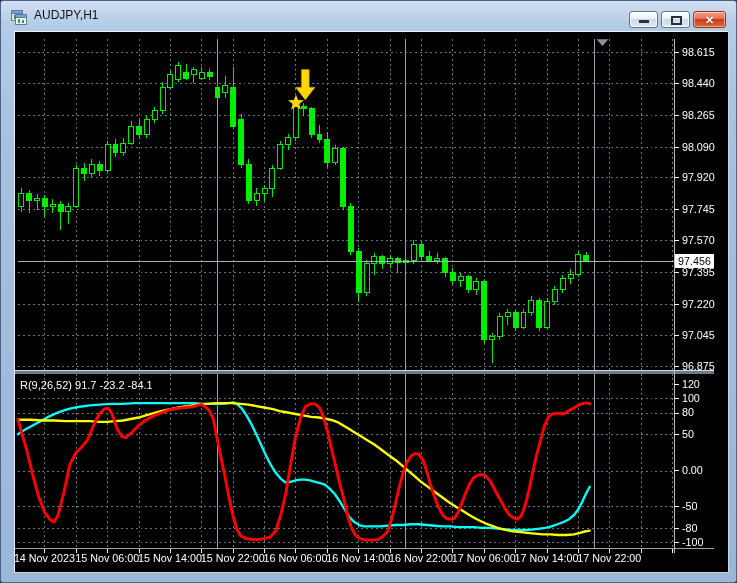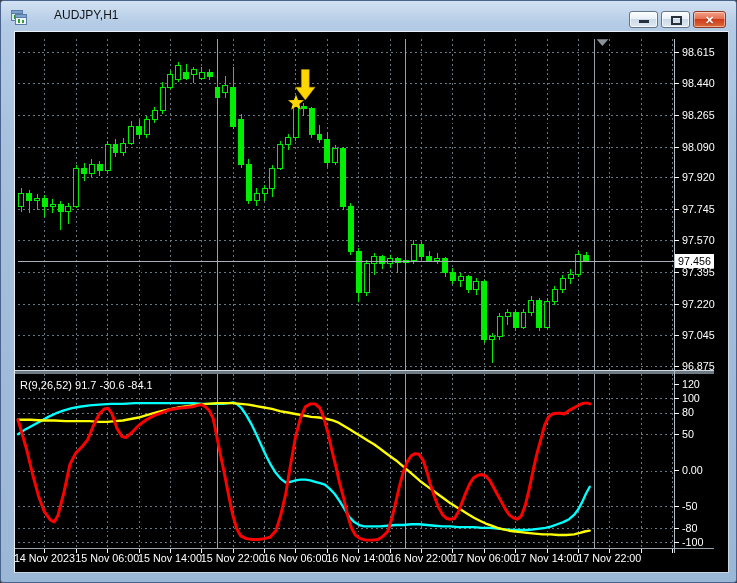--- a/index.html
+++ b/index.html
@@ -1,20 +1,20 @@
 <!DOCTYPE html>
 <html><head>
 <meta charset="utf-8">
 <style>
   html,body{margin:0;padding:0;background:#3a3a3a;font-family:"Liberation Sans",sans-serif;}
   .window{position:relative;width:735px;height:581px;border:1px solid #4a638c;border-radius:3px;
     background:linear-gradient(180deg,#d2e1f2 0%,#b3cbe5 4%,#a6c0dd 26%,#9bb7d6 100%);overflow:hidden;}
   .titlebar{position:absolute;left:0;top:0;width:100%;height:29px;}
   .app-icon{position:absolute;left:10px;top:8px;width:16px;height:16px;display:block;}
-  .window-title{position:absolute;left:33px;top:7px;font-size:12px;color:#101418;margin-left:20px;}
+  .window-title{position:absolute;left:33px;top:7px;font-size:12px;color:#101418;}
   .winbtns{position:absolute;top:10px;right:10px;display:flex;gap:3px;}
   .wbtn{position:relative;width:29px;height:17px;border:1px solid#64758a;border-radius:3px;padding:0;cursor:default;
     background:linear-gradient(#fcfeff,#e9f0f8 46%,#ccd9e8 50%,#dfe9f3);box-shadow:inset 0 0 0 1px rgba(255,255,255,.75);}
   .wbtn.close{width:33px;border-color:#8e3b24;color:#fff;
     background:linear-gradient(#f3a088,#e4704f 46%,#ce3b1d 50%,#dd6a38);box-shadow:inset 0 0 0 1px rgba(255,255,255,.45);}
   .glyph-min{position:absolute;left:9px;bottom:4px;width:10px;height:3px;background:#28303c;}
   .glyph-max{position:absolute;left:9px;top:4px;width:7px;height:5px;border:2px solid #28303c;}
   .glyph-x{font-size:11px;font-weight:bold;line-height:14px;text-shadow:0 1px 1px rgba(0,0,0,.4);}
   .client{position:absolute;left:13px;top:30px;width:713px;height:540px;background:#000;
     border:1px solid;border-color:#e9f0f8 #c6d4e4 #c6d4e4 #e9f0f8;}
@@ -363,15 +363,15 @@
           <line x1="460.5" y1="553" x2="460.5" y2="557" stroke="#ffffff"></line>
           <line x1="492.5" y1="553" x2="492.5" y2="557" stroke="#ffffff"></line>
           <line x1="524.5" y1="553" x2="524.5" y2="557" stroke="#ffffff"></line>
           <line x1="556.5" y1="553" x2="556.5" y2="557" stroke="#ffffff"></line>
           <line x1="588.5" y1="553" x2="588.5" y2="557" stroke="#ffffff"></line>
           <line x1="620.5" y1="553" x2="620.5" y2="557" stroke="#ffffff"></line>
           <line x1="652.5" y1="553" x2="652.5" y2="557" stroke="#ffffff"></line>
           <line x1="684.5" y1="553" x2="684.5" y2="557" stroke="#ffffff"></line>
         </g>
       </svg>
-    <div class="overlay-text" id="indicator-label">R(9,26,52) 91.7 -30.6 -84.1</div>
+    <div class="overlay-text" id="indicator-label">R(9,26,52) 91.7 -23.2 -84.1</div>
   </div>
 </div>
 
 </body></html>

